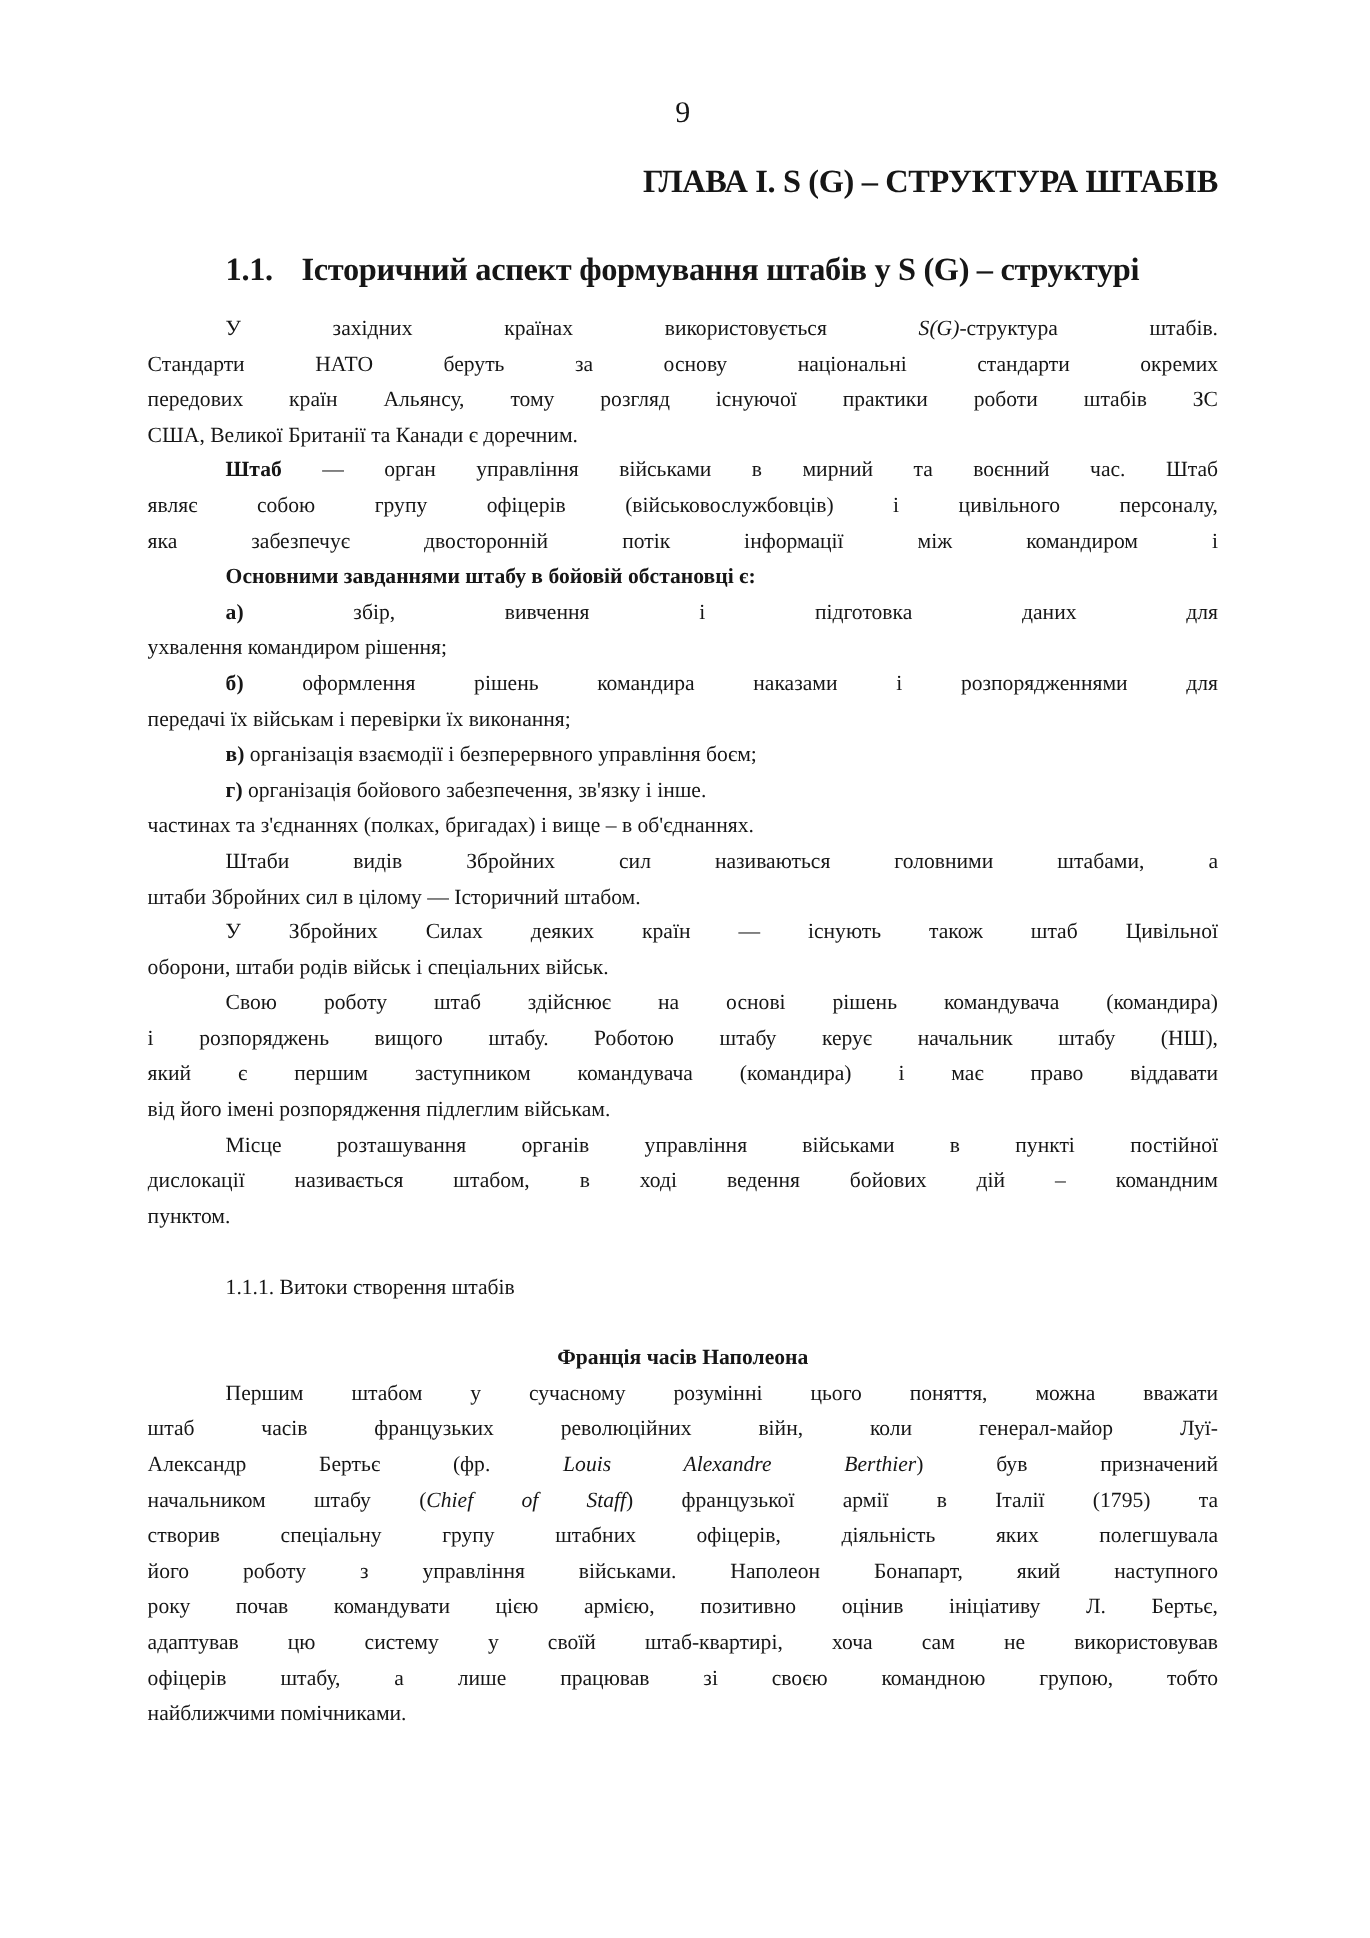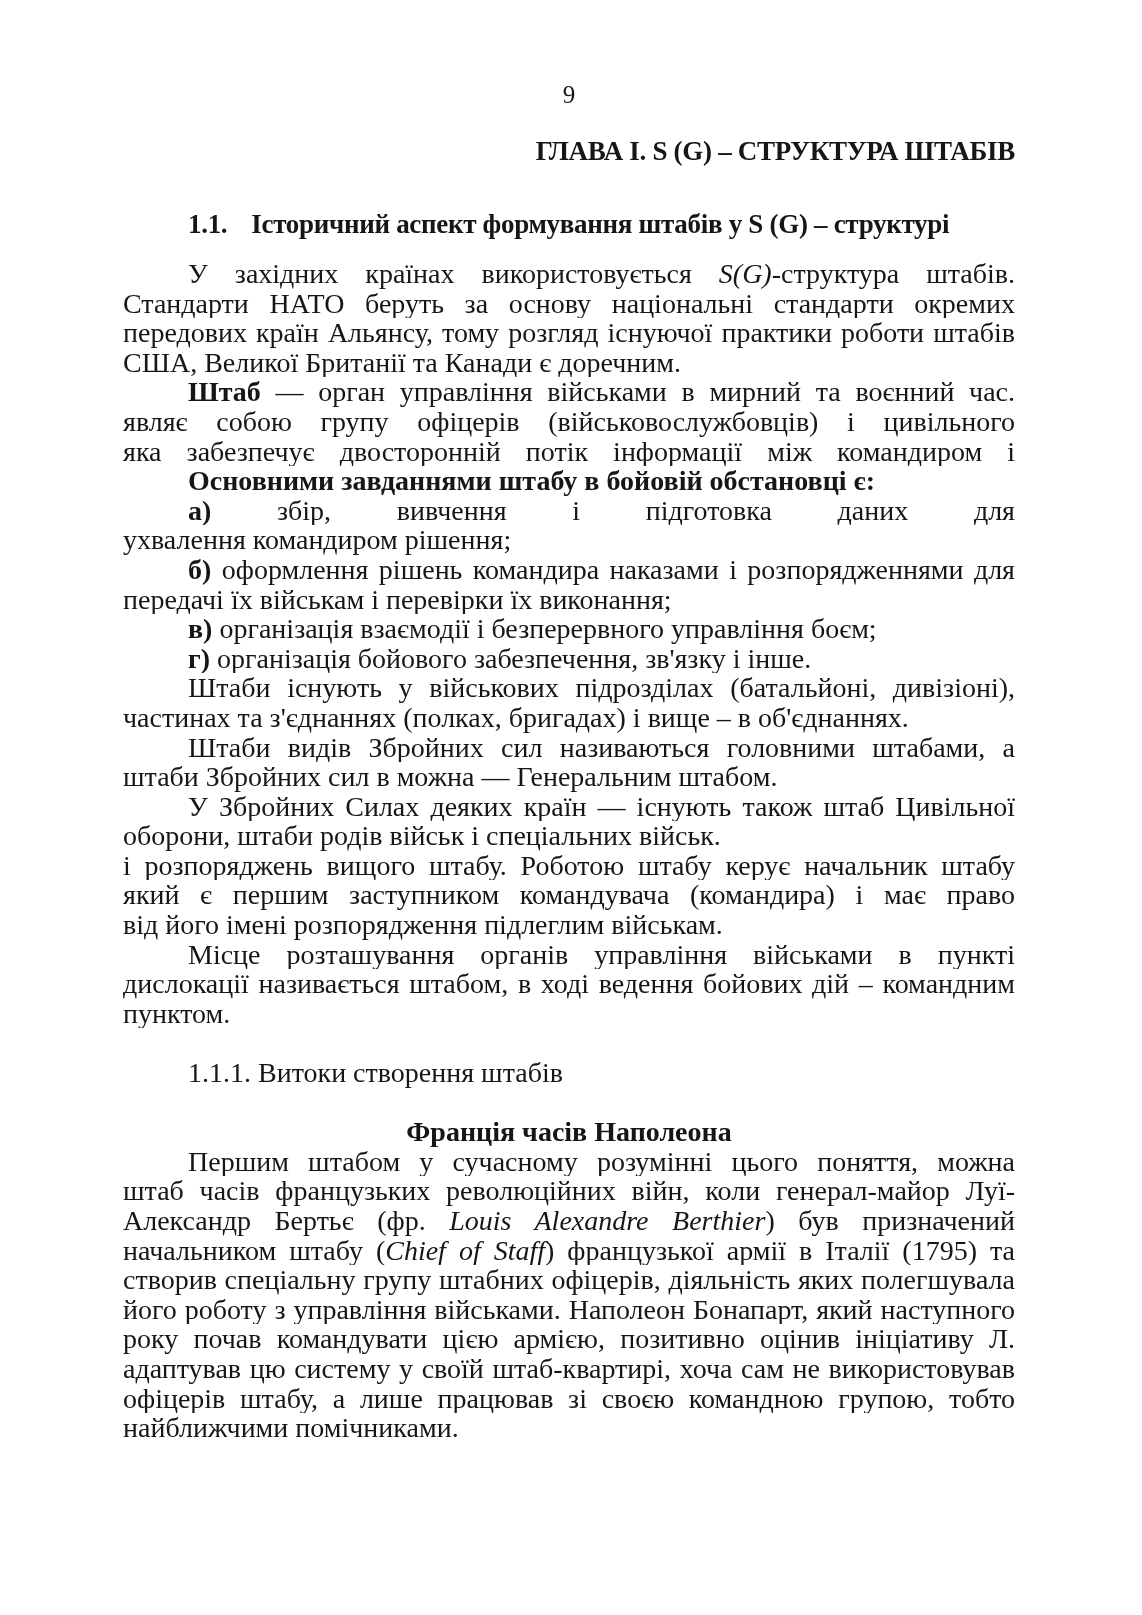--- a/index.html
+++ b/index.html
@@ -33,21 +33,21 @@
     margin-top: 43px;
     padding-left: 65px;
     font-weight: bold;
     font-size: 27px;
     line-height: 30px;
     letter-spacing: -0.3px;
   }
   .section .num { margin-right: 24px; }
   .docbody { margin-top: 20px; }
   .line {
-    font-size: 28px;
+    font-size: 18px;
     line-height: 29.6px;
     height: 29.6px;
     overflow: hidden;
     text-align: justify;
     text-align-last: justify;
   }
   .line.indent { padding-left: 65px; }
   .line.last { text-align-last: left; }
   .line.center { text-align: center; text-align-last: center; }
   .line.blank { height: 29.6px; }
@@ -87,32 +87,32 @@
           <div class="line indent"><span class="b">б)</span><span> оформлення рішень командира наказами і розпорядженнями для</span></div>
           <div class="line last"><span>передачі їх військам і перевірки їх виконання;</span></div>
         </div>
         <div>
           <div class="line last indent"><span class="b">в)</span><span> організація взаємодії і безперервного управління боєм;</span></div>
         </div>
         <div>
           <div class="line last indent"><span class="b">г)</span><span> організація бойового забезпечення, зв'язку і інше.</span></div>
         </div>
         <div>
-          <div class="line indent"><span>Штаби існують у військових підрозділах (батальйоні, дивізіоні),</span></div>
           <div class="line last"><span>частинах та з'єднаннях (полках, бригадах) і вище – в об'єднаннях.</span></div>
         </div>
         <div>
           <div class="line indent"><span>Штаби видів Збройних сил називаються головними штабами, а</span></div>
-          <div class="line last"><span>штаби Збройних сил в можна — Генеральним штабом.</span></div>
+          <div class="line last"><span>штаби Збройних сил в цілому — Історичний штабом.</span></div>
         </div>
         <div>
           <div class="line indent"><span>У Збройних Силах деяких країн — існують також штаб Цивільної</span></div>
           <div class="line last"><span>оборони, штаби родів військ і спеціальних військ.</span></div>
         </div>
         <div>
+          <div class="line indent"><span>Свою роботу штаб здійснює на основі рішень командувача (командира)</span></div>
           <div class="line"><span>і розпоряджень вищого штабу. Роботою штабу керує начальник штабу (НШ),</span></div>
           <div class="line"><span>який є першим заступником командувача (командира) і має право віддавати</span></div>
           <div class="line last"><span>від його імені розпорядження підлеглим військам.</span></div>
         </div>
         <div>
           <div class="line indent"><span>Місце розташування органів управління військами в пункті постійної</span></div>
           <div class="line"><span>дислокації називається штабом, в ході ведення бойових дій – командним</span></div>
           <div class="line last"><span>пунктом.</span></div>
         </div>
         <div class="line blank"></div>

